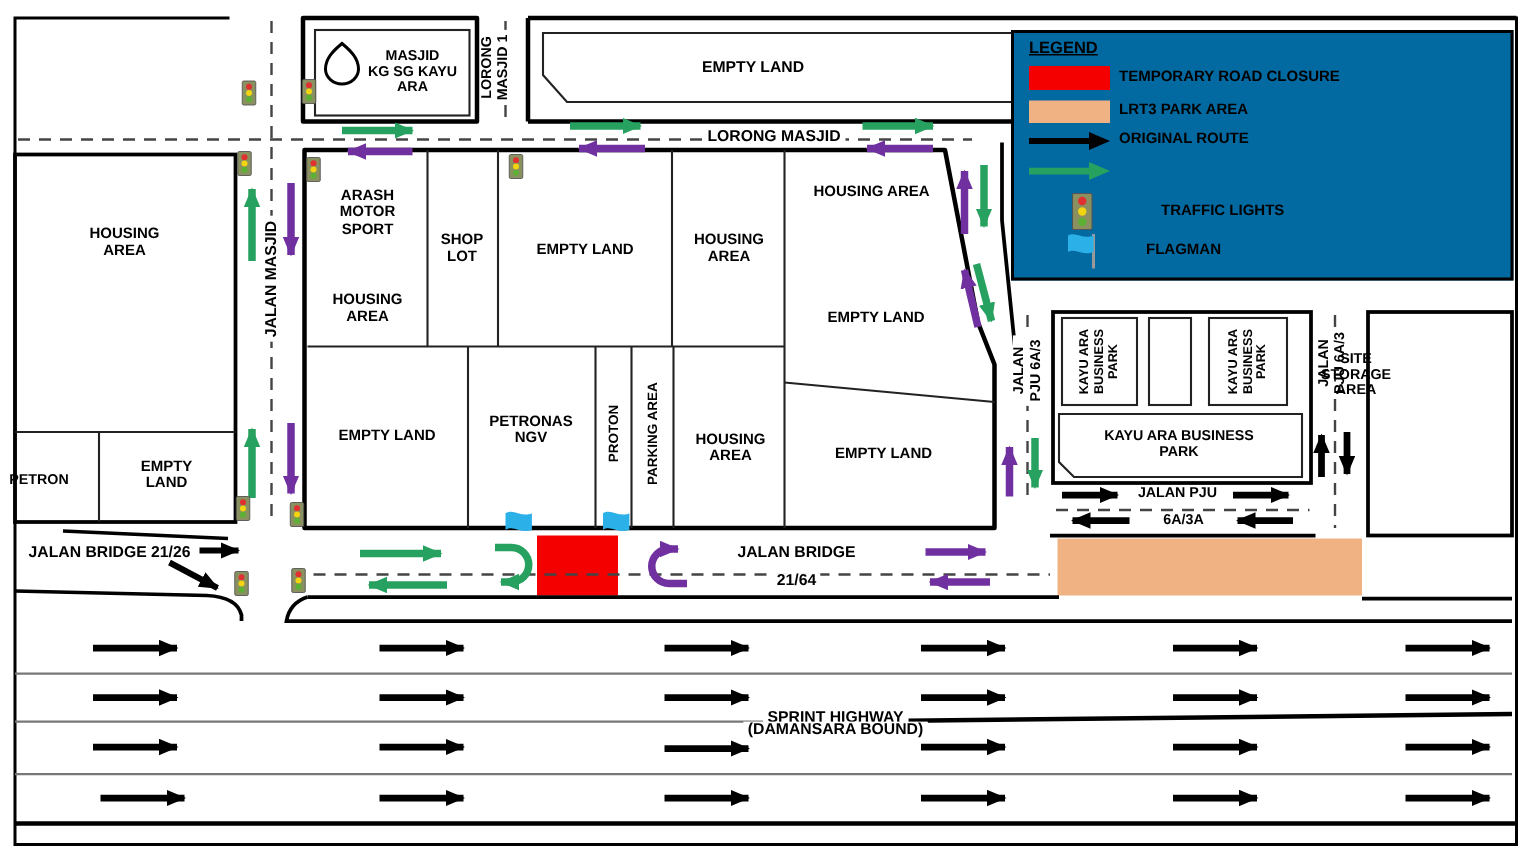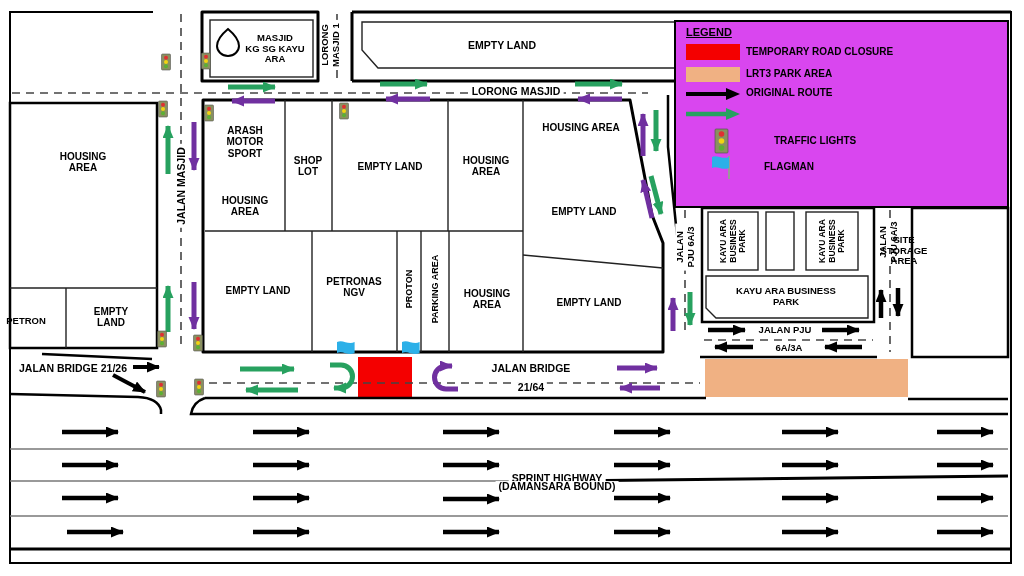--- a/index.html
+++ b/index.html
@@ -21,21 +21,21 @@
   .thin{stroke:#222;stroke-width:1.4;fill:none;}
   .dash{stroke:#444;stroke-width:1.6;fill:none;stroke-dasharray:8 6;}
   .lane{stroke:#777;stroke-width:1.5;fill:none;}
   .blk{stroke:#000;stroke-width:4.5;fill:none;}
   .blks{stroke:#000;stroke-width:4;fill:none;}
   .grn{stroke:var(--route-green);stroke-width:5;fill:none;}
   .pur{stroke:var(--route-purple);stroke-width:5;fill:none;}
   .closure{fill:var(--closure-red);}
   .work{fill:var(--work-tan);}
   
-  #legend{position:absolute;left:674px;top:20px;width:335px;height:188px;background:#d946ef;
+  #legend{position:absolute;left:674px;top:20px;width:335px;height:167px;background:#0369a1;
           border:2px solid #000;z-index:10;box-sizing:border-box;padding:4px 8px 0 10px;}
   .lg-title{font-weight:bold;font-size:11px;text-decoration:underline;margin-bottom:5px;}
   .lg-row{display:flex;align-items:center;}
   .lg-icon{flex:0 0 60px;display:flex;align-items:center;}
   .lg-lab{font-weight:bold;font-size:10px;line-height:1.22;white-space:pre;}
   .swatch-red{width:54px;height:16px;background:var(--closure-red);}
   .swatch-tan{width:54px;height:15px;background:var(--work-tan);}
 </style>
 </head>
 <body>

